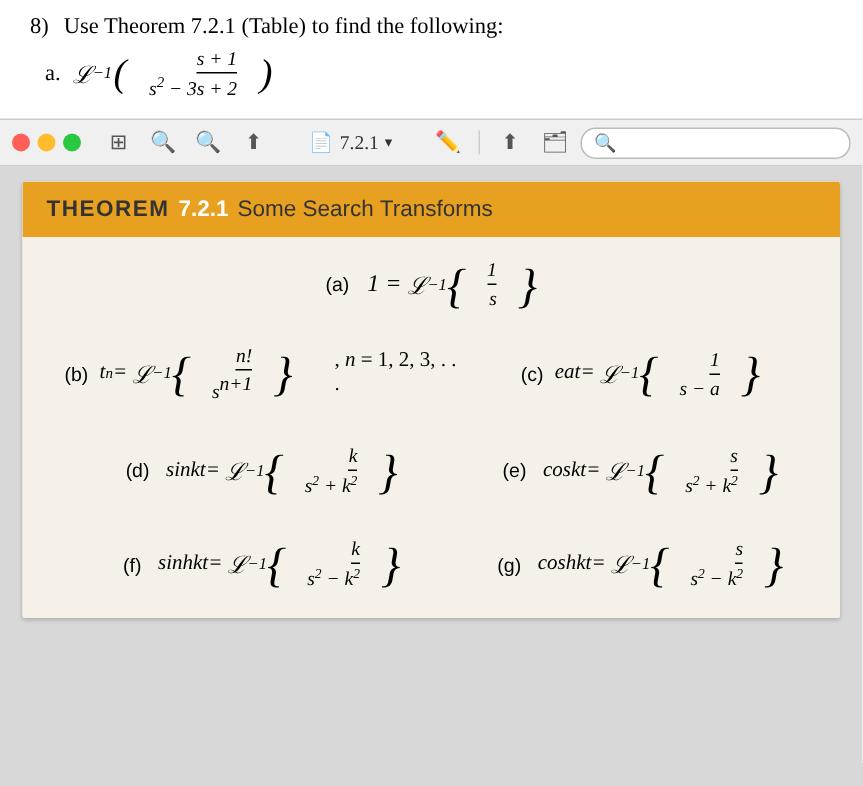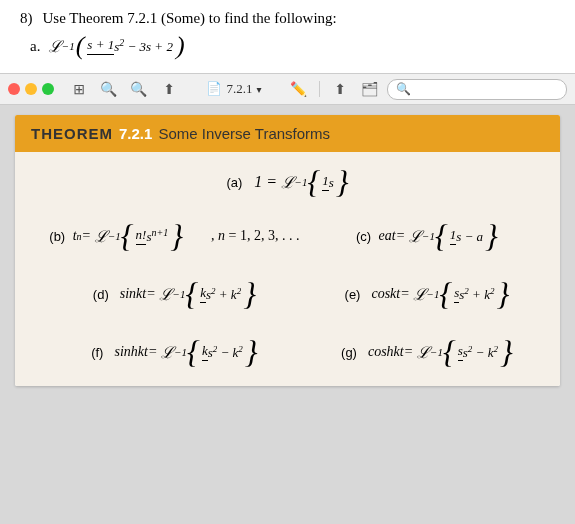--- a/index.html
+++ b/index.html
@@ -183,24 +183,24 @@
     }
 
     
     .math {
       display: inline-flex;
       align-items: center;
       font-style: italic;
     }
     .frac {
       display: inline-flex;
-      flex-direction: row;
-      align-items: center;
+      flex-direction: column;
+      align-items: flex-end;
       vertical-align: middle;
-      margin: 0 2px;
+      margin: 0 14px;
     }
     .frac .num {
       border-bottom: 1px solid #000;
       padding-bottom: 1px;
       text-align: center;
       font-size: 13px;
     }
     .frac .den {
       padding-top: 1px;
       text-align: center;
@@ -232,21 +232,21 @@
       font-style: normal;
       margin-left: 28px;
     }
   </style>
 </head>
 <body>
 
 <div class="question-area">
   <div class="question-header">
     <span class="question-number">8)</span>
-    <span class="question-text">Use Theorem 7.2.1 (Some) to find the following:</span>
+    <span class="question-text">Use Theorem 7.2.1 (Table) to find the following:</span>
   </div>
   <div class="part-a">
     <span class="part-label">a.</span>
 
     <span class="math">
       <span class="script-L">ℒ</span>
         <span class="inv">−1</span>
       <span style="font-size:26px;font-weight:100;margin:0 1px;">(</span>
       <span class="frac">
         <span class="num"><i>s</i> + 1</span>
@@ -282,21 +282,21 @@
     </div>
   </div>
 </div>
 
 <div class="main-content">
   <div class="theorem-card">
 
     <div class="theorem-header">
       <span class="theorem-word">THEOREM</span>
       <span class="theorem-number">7.2.1</span>
-      <span class="theorem-title">Some Inverse Transforms</span>
+      <span class="theorem-title">Some Search Transforms</span>
     </div>
 
     <div class="theorem-body">
 
       <div class="formula-row">
         <span class="math">
           <span class="formula-label">(a)</span>&nbsp;
           1 =&nbsp;
           <span class="script-L">ℒ</span><span class="inv">−1</span>
           <span class="big-curly">{</span>
@@ -311,21 +311,21 @@
       <div style="display:flex; justify-content:space-between; margin-bottom:18px;">
 
         <div class="formula-cell" style="flex:1;">
           <span class="math">
             <span class="formula-label">(b)</span>&nbsp;
             <i>t</i><sup style="font-size:10px"><i>n</i></sup> =&nbsp;
             <span class="script-L">ℒ</span><span class="inv">−1</span>
             <span class="big-curly">{</span>
             <span class="frac">
               <span class="num"><i>n</i>!</span>
-              <span class="den"><i>s</i><sup style="font-size:10px"><i>n</i>+1</sup></span>
+              <span class="den"><i>s</i><sup style="font-size:13px"><i>n</i>+1</sup></span>
             </span>
             <span class="big-curly">}</span><span class="dots">,&nbsp;<i>n</i> = 1, 2, 3, . . .</span>
           </span>
         </div>
 
         <div class="formula-cell" style="flex:0.8;">
           <span class="math">
             <span class="formula-label">(c)</span>&nbsp;
             <i>e</i><sup style="font-size:14px"><i>at</i></sup> =&nbsp;
             <span class="script-L">ℒ</span><span class="inv">−1</span>

